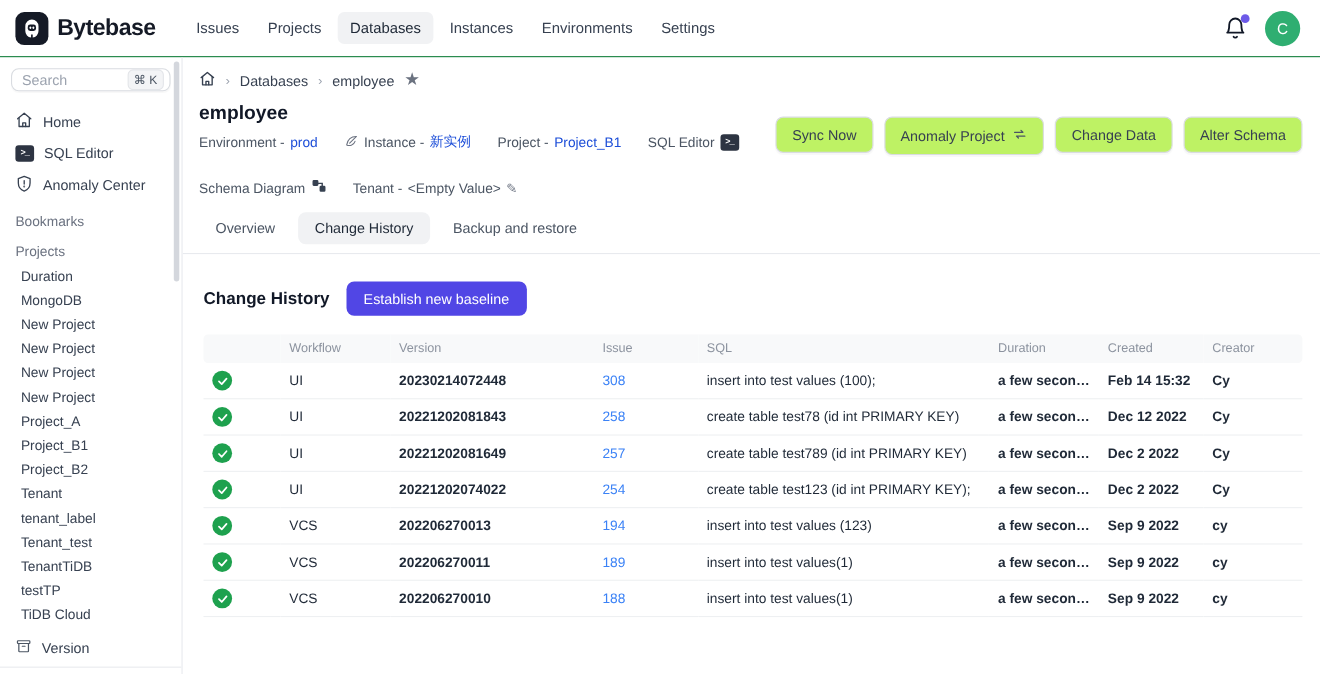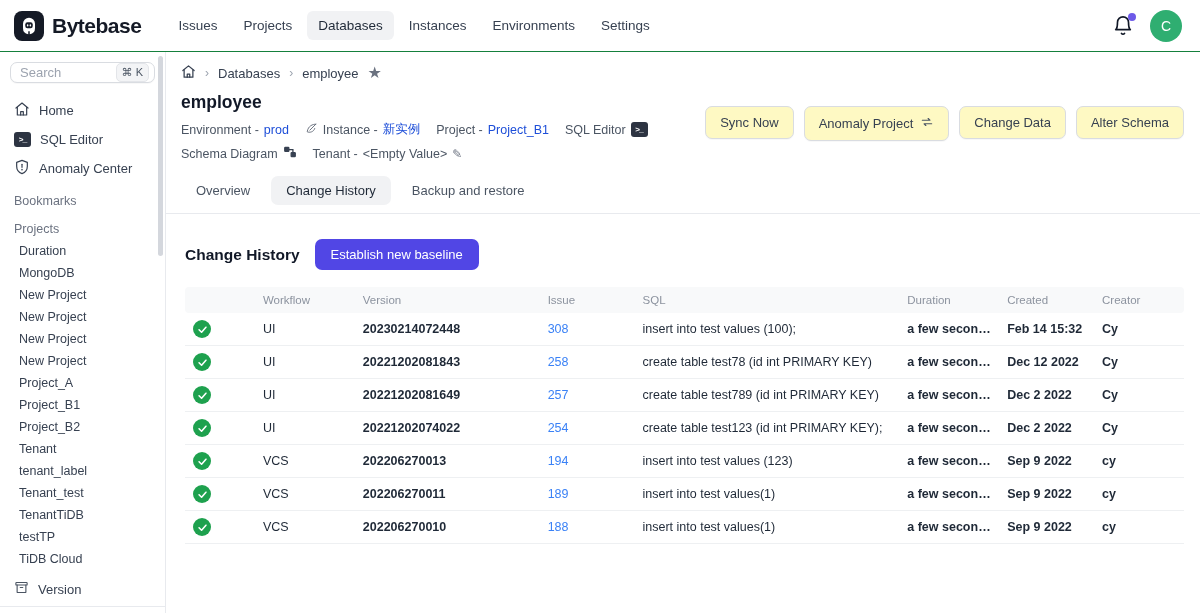--- a/index.html
+++ b/index.html
@@ -53,26 +53,26 @@
 
   
   .main { flex:1; padding:12px 16px 0 15px; overflow:hidden; }
   .breadcrumb { display:flex; align-items:center; gap:9px; font-size:13px; color:#374151; }
   .crumb-sep { color:#9ca3af; font-size:12px; }
   .crumb-link { cursor:pointer; }
   .crumb-star { color:#6b7280; font-size:16px; cursor:pointer; line-height:1; }
   .page-header { display:flex; justify-content:space-between; margin-top:10px; }
   .page-title { font-size:17.5px; font-weight:700; color:#111827; }
   .meta { margin-top:8px; font-size:12.5px; color:#4b5563; display:flex; flex-wrap:wrap;
-    align-items:center; column-gap:16px; row-gap:7px; max-width:560px; }
+    align-items:center; column-gap:16px; row-gap:7px; max-width:560px;gap:24px; }
   .meta-pair { display:flex; align-items:center; gap:5px; white-space:nowrap; }
   .meta a, .meta .link { color:#1d4ed8; text-decoration:none; cursor:pointer; }
   .edit-pencil { color:#6b7280; font-size:12px; cursor:pointer; }
   .actions { display:flex; gap:10px; margin-top:14px; align-items:flex-start; }
-  .btn { background:#fef9c3; border:1px solid #d9dce1; border-radius:7px; padding:8px 14px;
+  .btn { background:#bef264; border:1px solid #d9dce1; border-radius:7px; padding:8px 14px;
     font-size:13px; color:#374151; cursor:pointer; display:flex; align-items:center; gap:7px;
     box-shadow:0 1px 1px rgba(0,0,0,0.03); white-space:nowrap; }
 
   .tabs-wrap { margin:14px -16px 0 -15px; padding:0 16px 8px 15px; border-bottom:1px solid #e8eaee; }
   .tabs { display:flex; gap:6px; }
   .tab { font-size:13px; color:#4b5563; padding:7px 15px; border-radius:7px; cursor:pointer; }
   .tab.active { background:#f1f2f4; color:#1f2937; }
 
   .ch-head { display:flex; align-items:center; gap:15px; margin:25px 0 0 4px; }
   .ch-title { font-size:15.5px; font-weight:700; color:#111827; }

